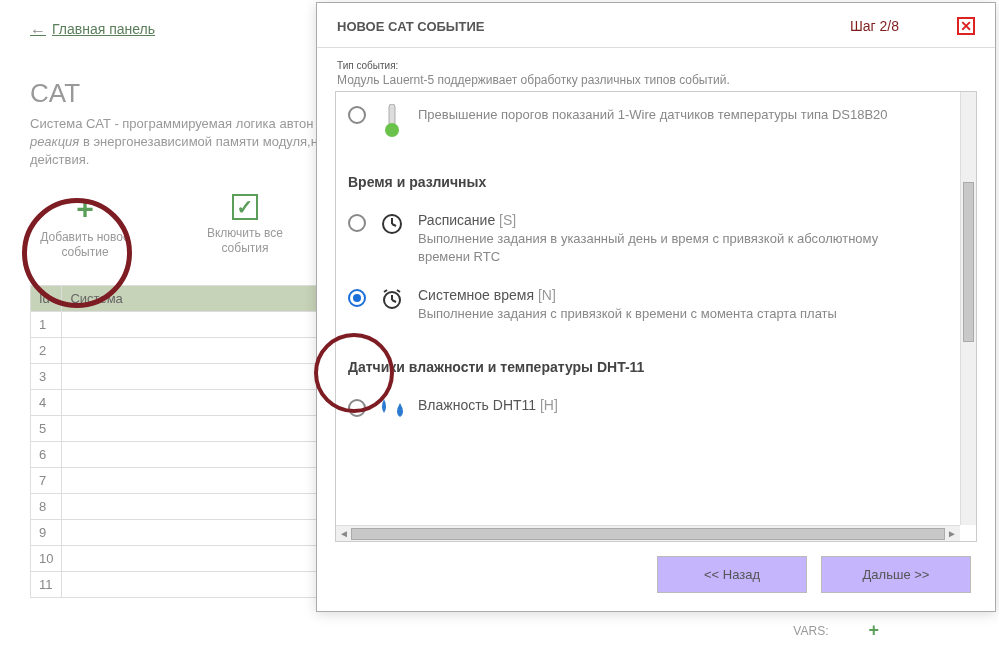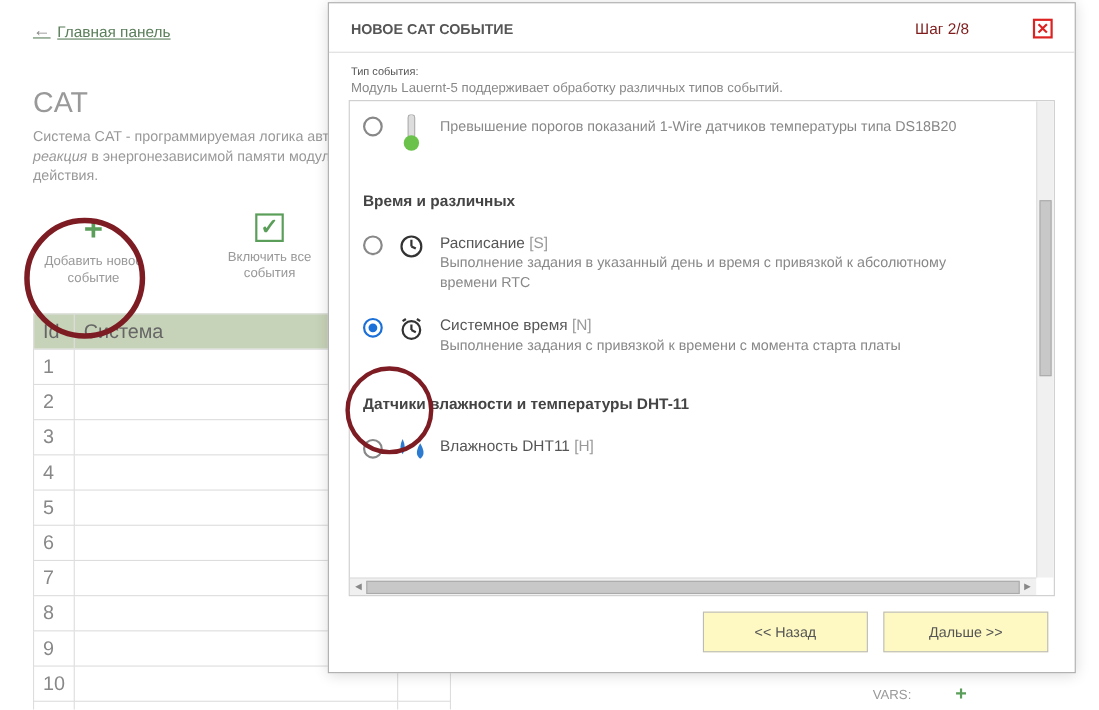--- a/index.html
+++ b/index.html
@@ -40,41 +40,41 @@
   }
   .action-btn .plus { color: #5a9e5a; font-size: 30px; font-weight: bold; line-height: 1; margin-bottom: 6px; }
   .action-btn .check {
     width: 26px; height: 26px; border: 2px solid #5a9e5a; color: #5a9e5a;
     display: flex; align-items: center; justify-content: center;
     font-size: 20px; font-weight: bold; margin-bottom: 6px;
   }
   
   table.cat { border-collapse: collapse; width: 380px; }
   table.cat th, table.cat td {
-    border: 1px solid #ddd; padding: 5px 8px; font-size: 18px;
+    border: 1px solid #ddd; padding: 5px 8px; font-size: 13px;
     text-align: left;
   }
   table.cat th { background: #c7d3b8; color: #666; font-weight: 400; }
   table.cat td { height: 24px; color: #888; }
 
   .highlight-circle {
     position: absolute; border: 5px solid #7d1c23; border-radius: 50%;
     pointer-events: none;
   }
   .hc1 { left: 22px; top: 198px; width: 110px; height: 110px; }
 
   .vars-row {
     position: absolute; right: 120px; bottom: 4px;
     color: #999; font-size: 12px; display: flex; align-items: center; gap: 40px;
   }
   .vars-row .plus-small { color: #5a9e5a; font-size: 18px; font-weight: bold; }
 
   
   .modal {
-    position: absolute; top: 2px; left: 298px;
+    position: absolute; top: 2px; left: 316px;
     width: 680px; height: 610px;
     background: #fff; border: 1px solid #aaa;
     box-shadow: 0 2px 12px rgba(0,0,0,0.15);
     display: flex; flex-direction: column;
   }
   .modal-header {
     display: flex; align-items: center; justify-content: space-between;
     padding: 14px 20px 12px 20px; border-bottom: 1px solid #ddd;
   }
   .modal-title { font-weight: bold; font-size: 13px; color: #555; }
@@ -140,21 +140,21 @@
     font-weight: bold; color: #444; font-size: 14px;
     margin: 22px 0 14px 0;
   }
 
   .modal-footer {
     display: flex; justify-content: flex-end; gap: 14px;
     padding: 14px 24px 18px 24px;
   }
   .btn {
     min-width: 150px; padding: 10px 18px; text-align: center;
-    background: #fef9c3; border: 1px solid #bbb; color: #555;
+    background: #c4b5fd; border: 1px solid #bbb; color: #555;
     font-size: 13px; cursor: pointer;
   }
   .hc2 { left: 314px; top: 333px; width: 80px; height: 80px; border-width: 4px; }
 </style>
 </head>
 <body>
 
 <div class="bg">
   <a class="back-link">
     <span class="back-arrow">←</span>

